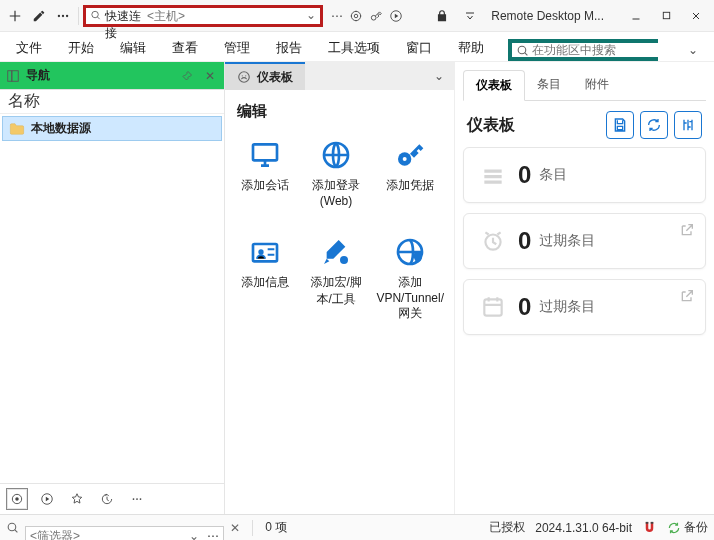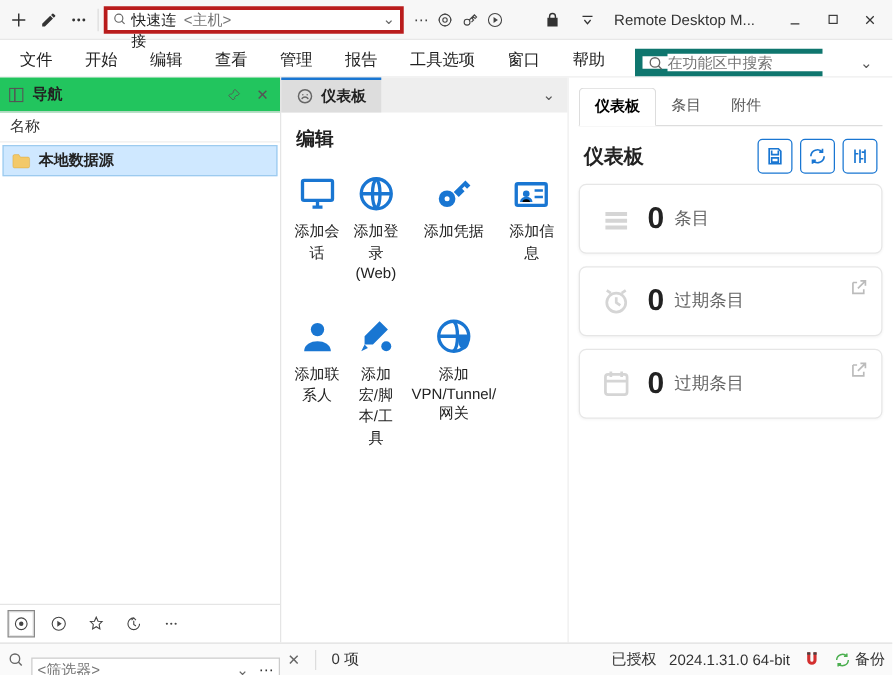--- a/index.html
+++ b/index.html
@@ -17,51 +17,51 @@
 .connect-right-icons { display: flex; align-items: center; gap: 6px; padding-left: 4px; color: #444; }
 .connect-right-icons span { cursor: pointer; display: inline-flex; }
 .title-right { margin-left: auto; display: flex; align-items: center; gap: 6px; justify-content: flex-end; }
 .app-title { font-size: 12px; color: #333; padding: 0 4px; }
 .win-controls { display: flex; gap: 2px; margin-left: 8px; }
 .win-controls span { width: 28px; height: 24px; display: flex; align-items: center; justify-content: center; cursor: pointer; font-size: 12px; color: #333; }
 
 
 .menubar { height: 30px; display: flex; align-items: flex-end; padding: 0 6px; background: #fff; border-bottom: 1px solid #eee; gap: 6px; }
 .menubar .menu-item { padding: 4px 10px; font-size: 13px; cursor: pointer; }
-.ribbon-search { margin-left: 8px; display: flex; align-items: center; border: 6px solid #0f766e; height: 22px; padding: 0 4px; width: 150px; }
+.ribbon-search { margin-left: 8px; display: flex; align-items: center; border: 4px solid #0f766e; height: 22px; padding: 0 4px; width: 150px; }
 .ribbon-search input { border: none; outline: none; font-size: 12px; flex: 1; }
 .ribbon-search .sico { color: #666; margin-right: 3px; }
 .ribbon-chev { margin-left: auto; padding: 4px 10px; color: #555; cursor: pointer; }
 
 
 .main { flex: 1; display: flex; min-height: 0; }
 .nav-panel { width: 225px; display: flex; flex-direction: column; border-right: 1px solid #e5e5e5; }
 .nav-header { height: 28px; display: flex; align-items: center; background: #22c55e; border-bottom: 1px solid #e0e0e0; padding: 0 6px; gap: 6px; }
 .nav-header .nh-icon { color: #555; }
 .nav-header .nh-title { font-weight: bold; font-size: 12px; flex: 1; }
 .nav-header .nh-act { color: #555; cursor: pointer; font-size: 12px; padding: 2px 3px; }
-.nav-colhead { height: 24px; display: flex; align-items: center; padding: 0 8px; font-size: 12px; color: #333; border-bottom: 1px solid #eee; }
+.nav-colhead { height: 24px; display: flex; align-items: center; padding: 0 8px; font-size: 16px; color: #333; border-bottom: 1px solid #eee; }
 .nav-tree { flex: 1; overflow: auto; padding: 2px; }
 .tree-item { display: flex; align-items: center; gap: 6px; padding: 3px 6px; background: #cfe8ff; border: 1px solid #9dcbef; font-size: 12px; font-weight: bold; }
 .tree-item .folder { color: #e7b023; }
 
 .nav-bottom { border-top: 1px solid #e5e5e5; display: flex; align-items: center; padding: 4px 6px; gap: 8px; }
 .nav-bot-btn { width: 22px; height: 22px; display: flex; align-items: center; justify-content: center; cursor: pointer; color: #444; }
 .nav-bot-btn.active { border: 1px solid #888; box-shadow: 0 0 0 1px rgba(0,0,0,0.1) inset; }
 
 .center { flex: 1; display: flex; min-height: 0; }
 
 
 .dash-col { width: 230px; display: flex; flex-direction: column; border-right: 1px solid #eee; }
 .dash-tab { height: 28px; display: flex; align-items: center; background: #eee; }
 .dash-tab .tab-chip { height: 28px; display: flex; align-items: center; gap: 6px; padding: 0 12px; background: #ddd; border-top: 2px solid #1976d2; font-size: 12px; font-weight: bold; }
 .dash-tab .chevdn { margin-left: auto; padding: 6px 10px; color: #555; cursor: pointer; }
 .dash-body { flex: 1; overflow: auto; padding: 8px 4px; }
 .dash-body h3 { font-size: 15px; font-weight: bold; padding: 4px 8px 10px; }
-.dash-grid { display: grid; grid-template-columns: 1fr 1fr 1fr 1fr; gap: 14px 6px; padding: 0 4px; }
+.dash-grid { display: grid; grid-template-columns: 1fr 1fr 1fr; gap: 14px 6px; padding: 0 4px; }
 .dash-item { display: flex; flex-direction: column; align-items: center; text-align: center; cursor: pointer; padding: 6px 2px; font-size: 12px; }
 .dash-ico { width: 36px; height: 36px; color: #1976d2; display: flex; align-items: center; justify-content: center; margin-bottom: 4px; }
 .dash-ico svg { width: 32px; height: 32px; }
 
 
 .right-col { flex: 1; display: flex; flex-direction: column; padding: 6px 8px 8px; }
 .r-tabs { display: flex; border-bottom: 1px solid #ddd; margin-top: 2px; }
 .r-tab { padding: 6px 12px; font-size: 12px; cursor: pointer; color: #555; }
 .r-tab.active { font-weight: bold; color: #000; border: 1px solid #ddd; border-bottom: 1px solid #fff; margin-bottom: -1px; background: #fff; border-radius: 4px 4px 0 0; }
 
@@ -316,29 +316,20 @@
                   <rect x="3" y="6" width="18" height="13" rx="1" fill="none" stroke="currentColor" stroke-width="2"></rect>
                   <circle cx="9" cy="12" r="2" fill="currentColor"></circle>
                   <path d="M6 17c0-1.5 1.5-2.5 3-2.5s3 1 3 2.5M14 10h5M14 14h5" stroke="currentColor" stroke-width="1.5"></path>
                 </svg>
               </span>
             <span>添加信息</span>
           </div>
           <div class="dash-item">
             <span class="dash-ico">
                 <svg viewBox="0 0 24 24">
-                  <circle cx="12" cy="8" r="4" fill="currentColor"></circle>
-                  <path d="M4 21c0-4 4-6 8-6s8 2 8 6" fill="currentColor"></path>
-                </svg>
-              </span>
-            <span>添加联系人</span>
-          </div>
-          <div class="dash-item">
-            <span class="dash-ico">
-                <svg viewBox="0 0 24 24">
                   <path d="M14 3l-9 9v5h5l9-9-5-5zM5 17l-2 4 4-2" fill="currentColor"></path>
                   <circle cx="18" cy="18" r="3" fill="currentColor"></circle>
                 </svg>
               </span>
             <span>添加宏/脚本/工具</span>
           </div>
           <div class="dash-item">
             <span class="dash-ico">
                 <svg viewBox="0 0 24 24">
                   <circle cx="12" cy="12" r="9" fill="none" stroke="currentColor" stroke-width="2"></circle>

